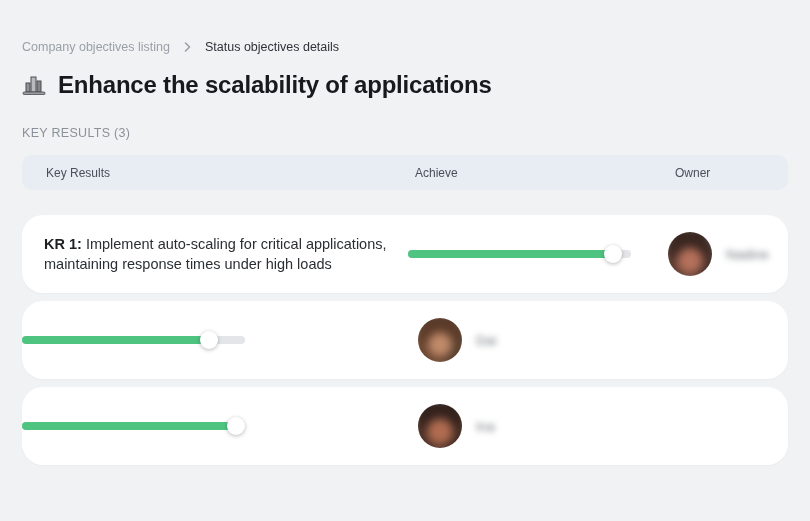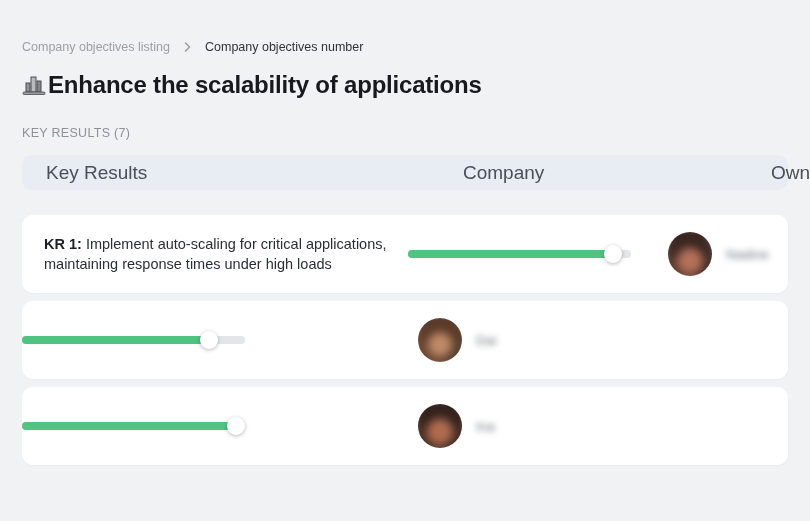--- a/index.html
+++ b/index.html
@@ -12,49 +12,48 @@
   }
   .page { padding: 40px 22px 0 22px; }
 
   
   .breadcrumb { display: flex; align-items: center; gap: 14px; font-size: 12.5px; }
   .crumb-muted { color: #9aa0a8; cursor: pointer; }
   .crumb-current { color: #2e3338; }
   .crumb-sep { display: flex; align-items: center; color: #9aa0a8; }
 
   
-  .title-row { display: flex; align-items: center; margin-top: 17px; }
+  .title-row { display: flex; align-items: center; gap: 10px; margin-top: 17px; }
   .title-icon { width: 26px; height: 24px; flex: 0 0 auto; }
   .page-title { font-size: 24px; font-weight: 700; color: #17191c; letter-spacing: -0.2px; }
 
   
   .section-label { margin-top: 27px; font-size: 12.5px; color: #8b9199; letter-spacing: 0.3px; }
 
   
   .grid { display: grid; grid-template-columns: 386px 250px 1fr; align-items: center; }
 
   
   .table-header {
     margin-top: 15px;
     height: 35px;
     background: #e8ecf3;
     border-radius: 10px;
-    font-size: 19px;
+    font-size: 12px;
     color: #4a5057;
-    gap: 48px;
   }
   .th-kr { padding-left: 24px; }
   .th-status { padding-left: 7px; }
   .th-owner { padding-left: 17px; }
 
   
   .rows { margin-top: 25px; display: flex; flex-direction: column; gap: 8px; }
   .row-card {
     background: #ffffff;
-    border-radius: 11px;
+    border-radius: 21px;
     height: 78px;
     box-shadow: 0 1px 2px rgba(20,30,40,0.03);
   }
   .kr-cell { padding-left: 22px; font-size: 14.5px; line-height: 20px; color: #2b2f34; max-width: 372px; }
   .kr-label { font-weight: 700; color: #1d2023; }
 
   
   .slider-cell { padding-left: 0; }
   .slider { position: relative; width: 223px; height: 18px; display: flex; align-items: center; }
   .slider-track { position: absolute; left: 0; right: 0; height: 8px; border-radius: 4px; background: #e3e5e8; }
@@ -96,40 +95,40 @@
 
 <div class="page">
 
   <div class="breadcrumb">
     <span class="crumb-muted">Company objectives listing</span>
     <span class="crumb-sep">
       <svg width="7" height="10" viewBox="0 0 7 10">
           <path d="M1.5 1 L5.5 5 L1.5 9" fill="none" stroke="#9aa0a8" stroke-width="1.6" stroke-linecap="round" stroke-linejoin="round"></path>
         </svg>
     </span>
-    <span class="crumb-current">Company objectives number</span>
+    <span class="crumb-current">Status objectives details</span>
   </div>
 
   <div class="title-row">
     <span class="title-icon">
       <svg width="26" height="24" viewBox="0 0 26 24">
         <rect x="4" y="10" width="4" height="9" fill="#8f9296" stroke="#4a4d50" stroke-width="1"></rect>
         <rect x="9" y="4" width="5" height="15" fill="#b8babd" stroke="#4a4d50" stroke-width="1"></rect>
         <rect x="15" y="8" width="4" height="11" fill="#84878a" stroke="#4a4d50" stroke-width="1"></rect>
         <rect x="1" y="19" width="22" height="2.5" rx="1" fill="#9b9ea1" stroke="#4a4d50" stroke-width="0.8"></rect>
       </svg>
     </span>
     <h1 class="page-title">Enhance the scalability of applications</h1>
   </div>
 
-  <div class="section-label">KEY RESULTS (7)</div>
+  <div class="section-label">KEY RESULTS (3)</div>
 
   <div class="table-header grid">
     <div class="th-kr">Key Results</div>
-    <div class="th-status">Company</div>
+    <div class="th-status">Achieve</div>
     <div class="th-owner">Owner</div>
   </div>
 
   <div class="rows">
 
     <div class="row-card grid">
       <div class="kr-cell">
         <span class="kr-label">KR 1:</span>
         <span>Implement auto-scaling for critical applications, maintaining response times under high loads</span>
       </div>

